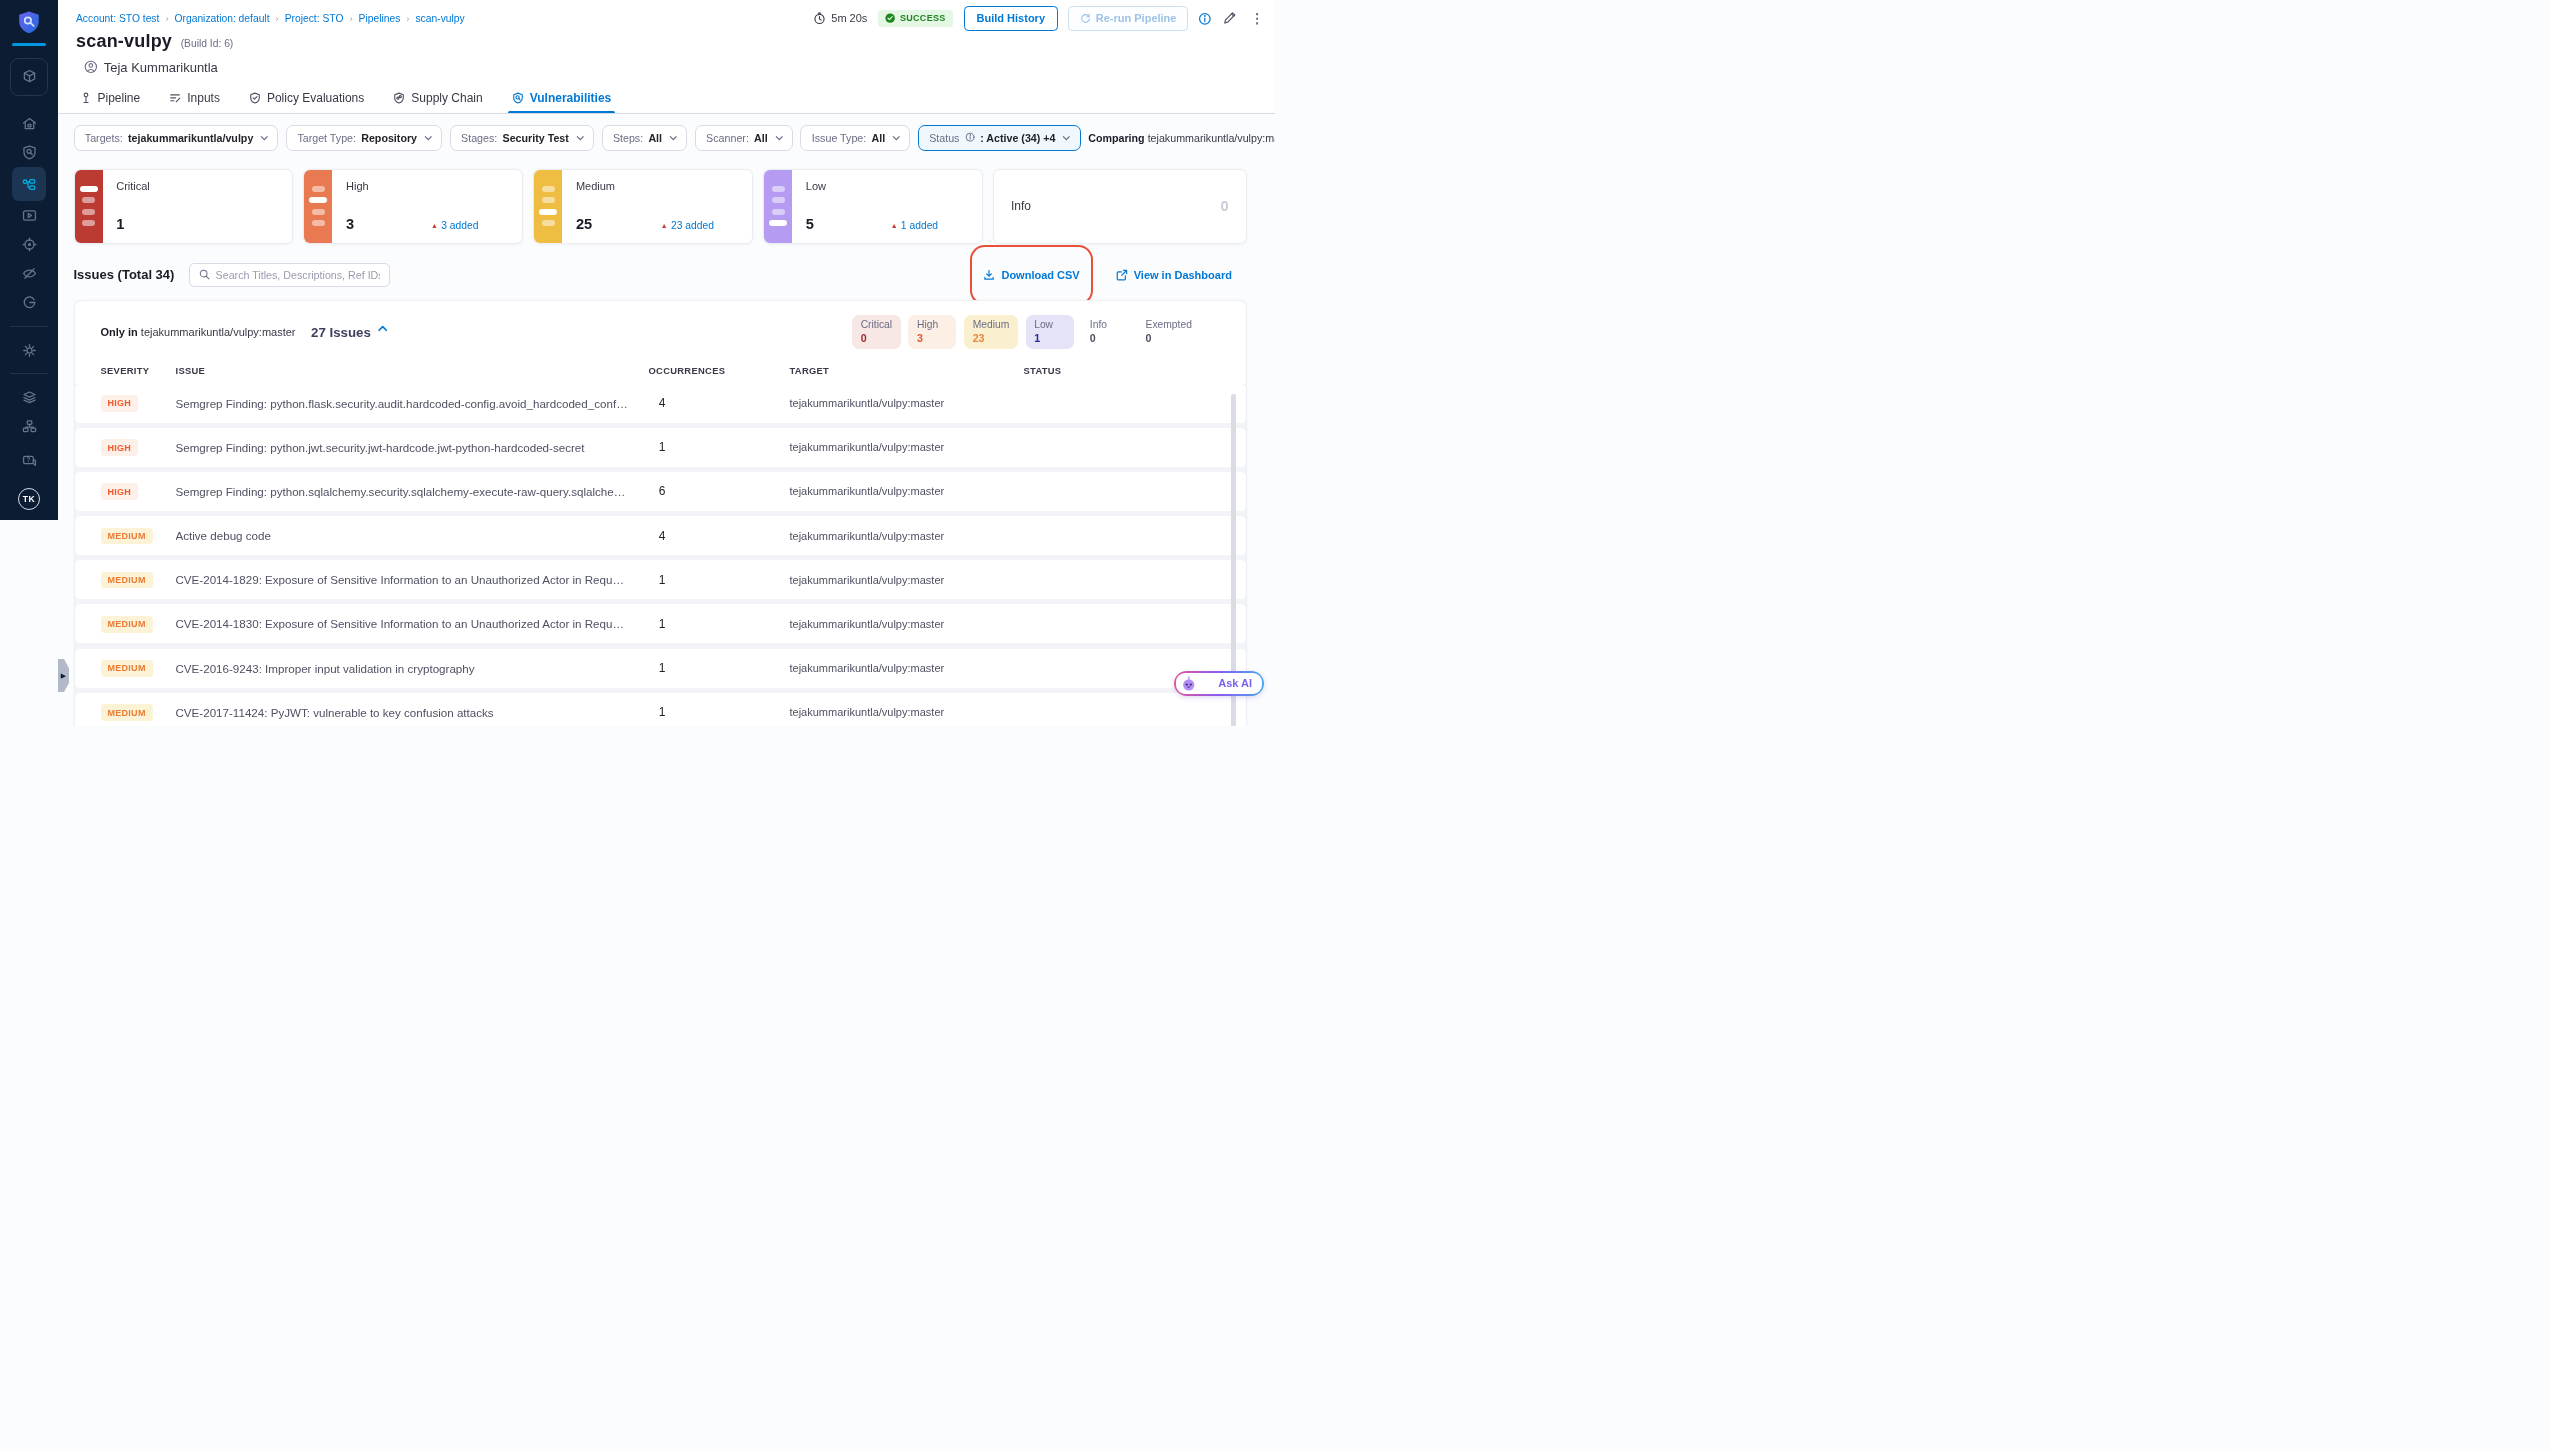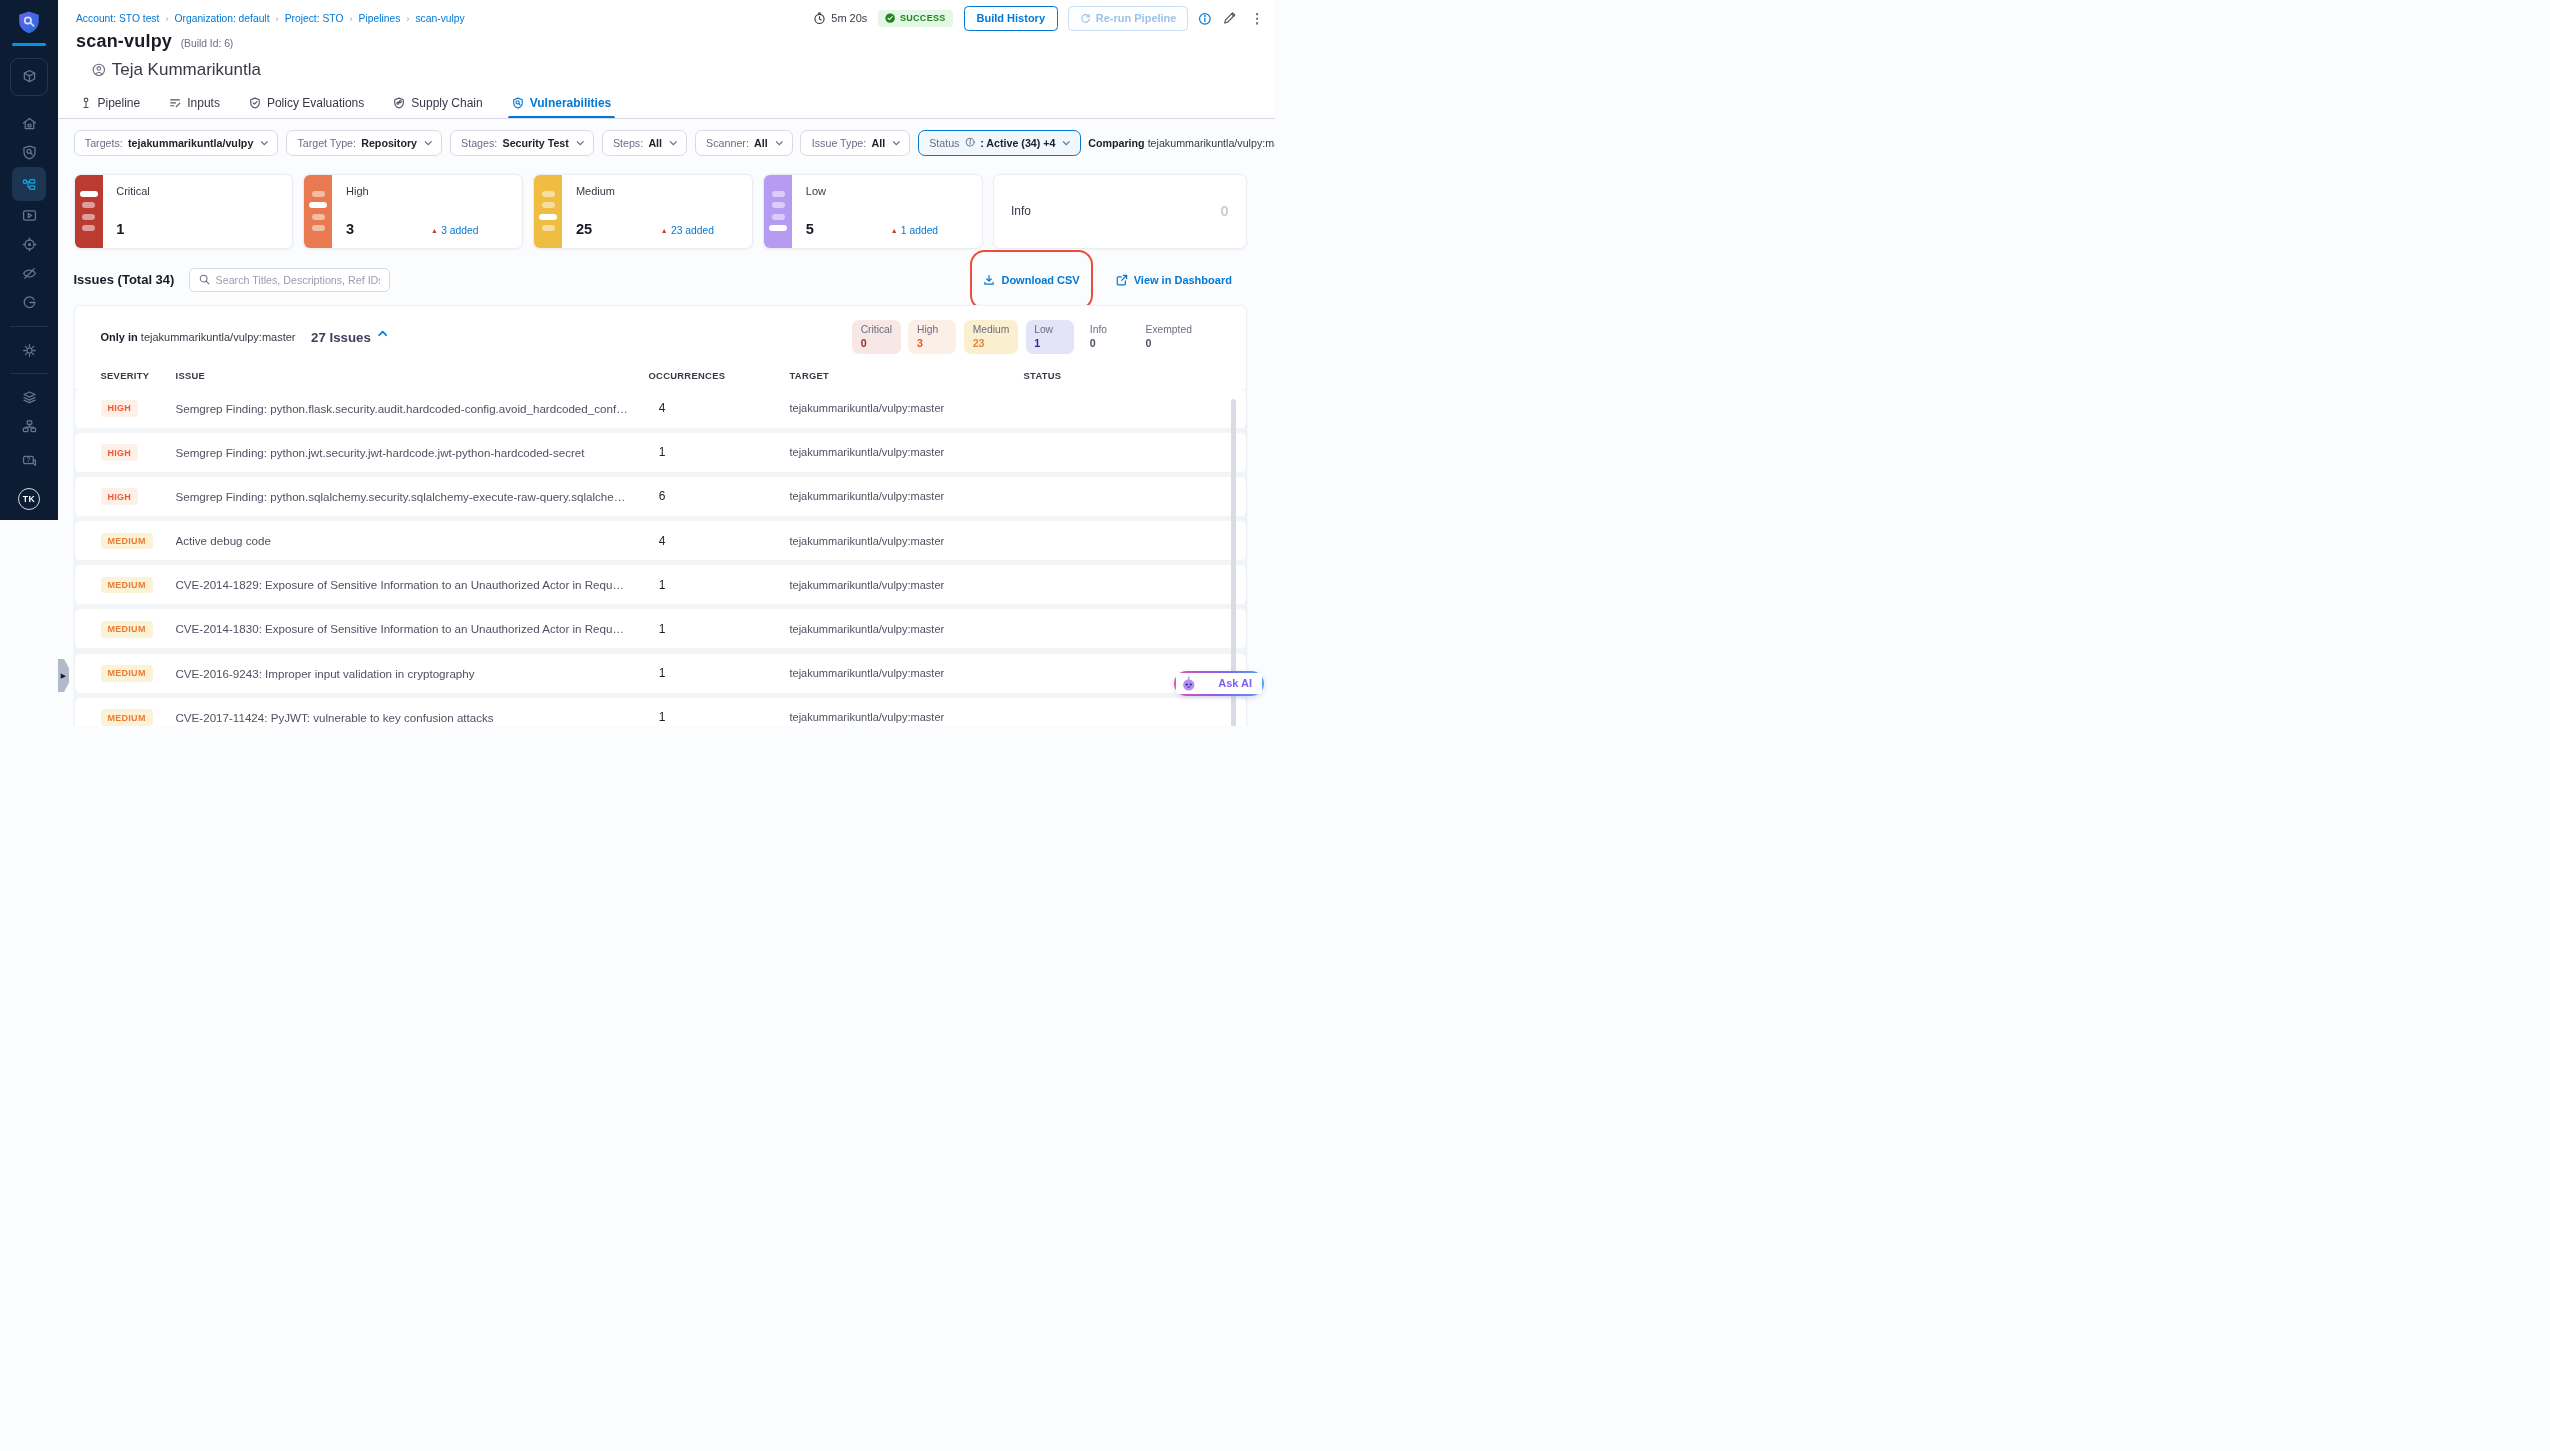--- a/index.html
+++ b/index.html
@@ -33,21 +33,21 @@
   .duration { display:flex; align-items:flex-start; gap:5px; font-size:11px; color:#383946; font-weight:500; }
   .success-badge { display:flex; align-items:center; gap:4.3px; background:#e3f7e4; color:#1e851f; font-size:9px; font-weight:bold; letter-spacing:0.3px; padding:3.4px 7.7px; border-radius:3.4px; }
   .btn-outline-blue { border:0.9px solid #0278d5; color:#0278d5; background:#fff; font-weight:bold; font-size:11px; padding:5.2px 12px; border-radius:4.3px; cursor:pointer; font-family:inherit; }
   .btn-disabled { border:0.9px solid #c9e0f4; color:#9cc3e7; background:#fdfeff; font-weight:bold; font-size:11px; padding:5.2px 10.3px; border-radius:4.3px; display:flex; align-items:center; gap:5.2px; cursor:default; font-family:inherit; }
   .icon-btn { display:flex; align-items:center; justify-content:center; cursor:pointer; }
   .kebab { color:#6b6d85; font-size:13.7px; font-weight:bold; letter-spacing:0; line-height:1; cursor:pointer; padding:0 3.4px; }
 
   .title-row { display:flex; align-items:baseline; gap:8.6px; padding-left:18px; margin-top:3.4px; }
   .page-title { font-size:18px; font-weight:bold; color:#1b1b28; letter-spacing:0.2px; }
   .build-id { font-size:10.3px; color:#6b6d85; }
-  .user-row { display:flex; align-items:center; gap:6px; padding-left:34px; margin-top:7.7px; font-size:17px; color:#383946; }
+  .user-row { display:flex; align-items:center; gap:6px; padding-left:26px; margin-top:7.7px; font-size:13px; color:#383946; }
 
   .tabs { display:flex; align-items:flex-end; gap:29px; padding-left:21.5px; margin-top:11px; border-bottom:0.9px solid #d9dae5; height:28px; background:#fff; }
   .tab { display:flex; align-items:center; gap:6px; font-size:12px; color:#383946; font-weight:500; padding-bottom:7.7px; position:relative; cursor:pointer; }
   .tab svg { stroke:#4f5162; fill:none; stroke-width:1.3; stroke-linecap:round; stroke-linejoin:round; }
   .tab.active { color:#0278d5; font-weight:bold; }
   .tab.active svg { stroke:#0278d5; }
   .tab.active::after { content:""; position:absolute; left:-3.4px; right:-3.4px; bottom:-0.9px; height:2.6px; background:#0278d5; border-radius:1.7px 1.7px 0 0; }
 
   .content { padding:11px 0 0 15.5px; }
 
@@ -117,21 +117,21 @@
   .badge-medium { background:#fcf3d7; color:#ea7b34; }
   .issue-text { font-size:11.6px; color:#4f5162; white-space:nowrap; overflow:hidden; text-overflow:ellipsis; padding-right:20.6px; }
   .occ { font-size:12px; color:#22222a; padding-left:10.3px; }
   .target-text { font-size:11px; color:#4f5162; }
   .status-cell { font-size:11px; color:#4f5162; }
 
   .scroll-thumb { position:absolute; right:9.4px; top:93px; width:5.2px; height:347px; background:#d9dce3; border-radius:2.6px; cursor:pointer; }
 
   
   .ask-ai { position:absolute; right:12px; top:671px; padding:1.7px; border-radius:13px; background:linear-gradient(90deg,#e0569f,#8a5cf0,#49a8f3); cursor:pointer; z-index:8; box-shadow:0 1.7px 5.2px rgba(90,60,180,.18); }
-  .ask-ai-inner { background:#fff; border-radius:2px; height:21.5px; display:flex; align-items:center; gap:22px; padding:0 10.3px 0 5.2px; }
+  .ask-ai-inner { background:#fff; border-radius:9px; height:21.5px; display:flex; align-items:center; gap:22px; padding:0 10.3px 0 5.2px; }
   .ask-ai-label { font-size:11px; font-weight:bold; color:#7b5ff0; }
 </style>
 </head>
 <body>
 
 <div id="screen">
 
   <div class="sidebar">
     <div class="logo-wrap">
       <svg width="26" height="26" viewBox="0 0 28 28">

